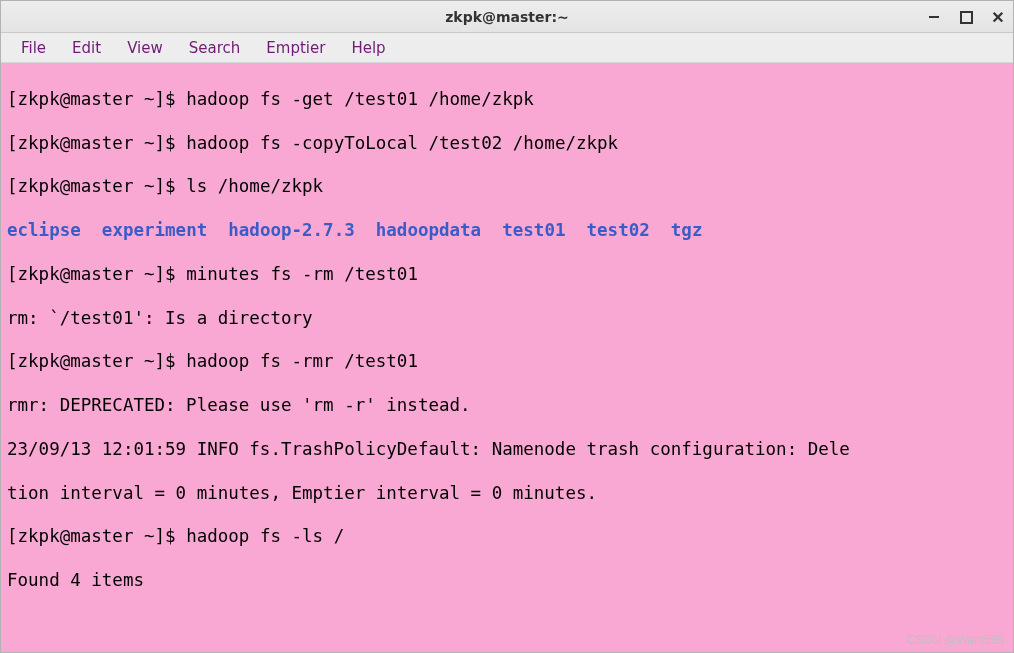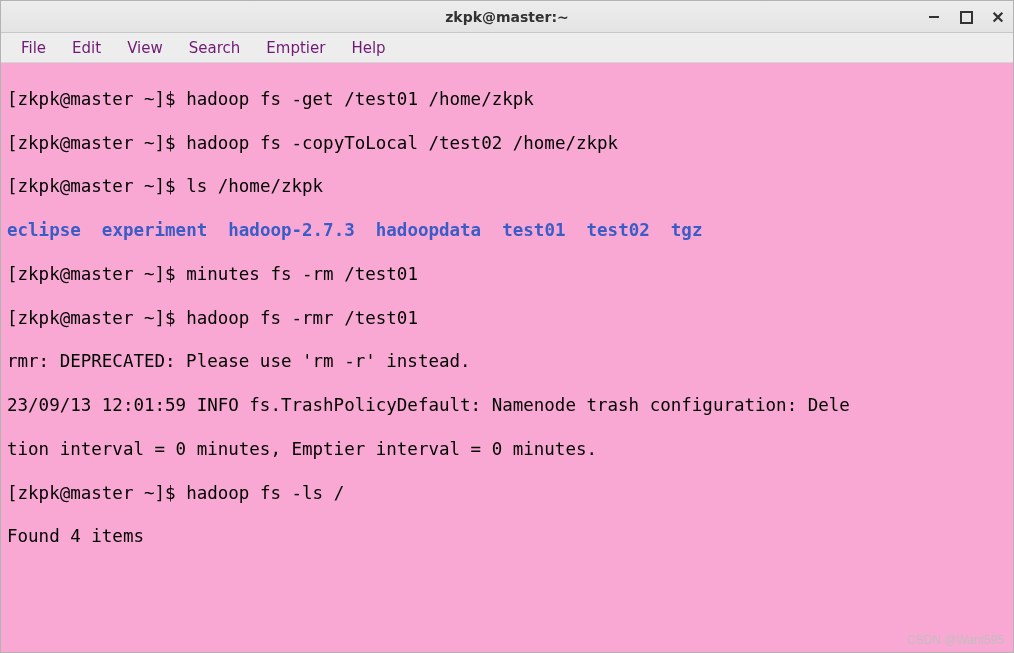--- a/index.html
+++ b/index.html
@@ -115,20 +115,21 @@
     <div class="menu-item">Emptier</div>
     <div class="menu-item">Help</div>
   </div>
 
   <div class="terminal-area">
 <div class="term-line"><span>[zkpk@master ~]$ </span><span>hadoop fs -get /test01 /home/zkpk</span></div>
 <div class="term-line"><span>[zkpk@master ~]$ </span><span>hadoop fs -copyToLocal /test02 /home/zkpk</span></div>
 <div class="term-line"><span>[zkpk@master ~]$ </span><span>ls /home/zkpk</span></div>
 <div class="term-line"><span class="blue-dir">eclipse</span>  <span class="blue-dir">experiment</span>  <span class="blue-dir">hadoop-2.7.3</span>  <span class="blue-dir">hadoopdata</span>  <span class="blue-dir">test01</span>  <span class="blue-dir">test02</span>  <span class="blue-dir">tgz</span></div>
 <div class="term-line"><span>[zkpk@master ~]$ </span><span>minutes fs -rm /test01</span></div>
+<div class="term-line"><span>rm: `/test01': Is a directory</span></div>
 <div class="term-line"><span>[zkpk@master ~]$ </span><span>hadoop fs -rmr /test01</span></div>
 <div class="term-line"><span>rmr: DEPRECATED: Please use 'rm -r' instead.</span></div>
 <div class="term-line"><span>23/09/13 12:01:59 INFO fs.TrashPolicyDefault: Namenode trash configuration: Dele</span></div>
 <div class="term-line"><span>tion interval = 0 minutes, Emptier interval = 0 minutes.</span></div>
 <div class="term-line"><span>[zkpk@master ~]$ </span><span>hadoop fs -ls /</span></div>
 <div class="term-line"><span>Found 4 items</span></div>
 
 
 
 

